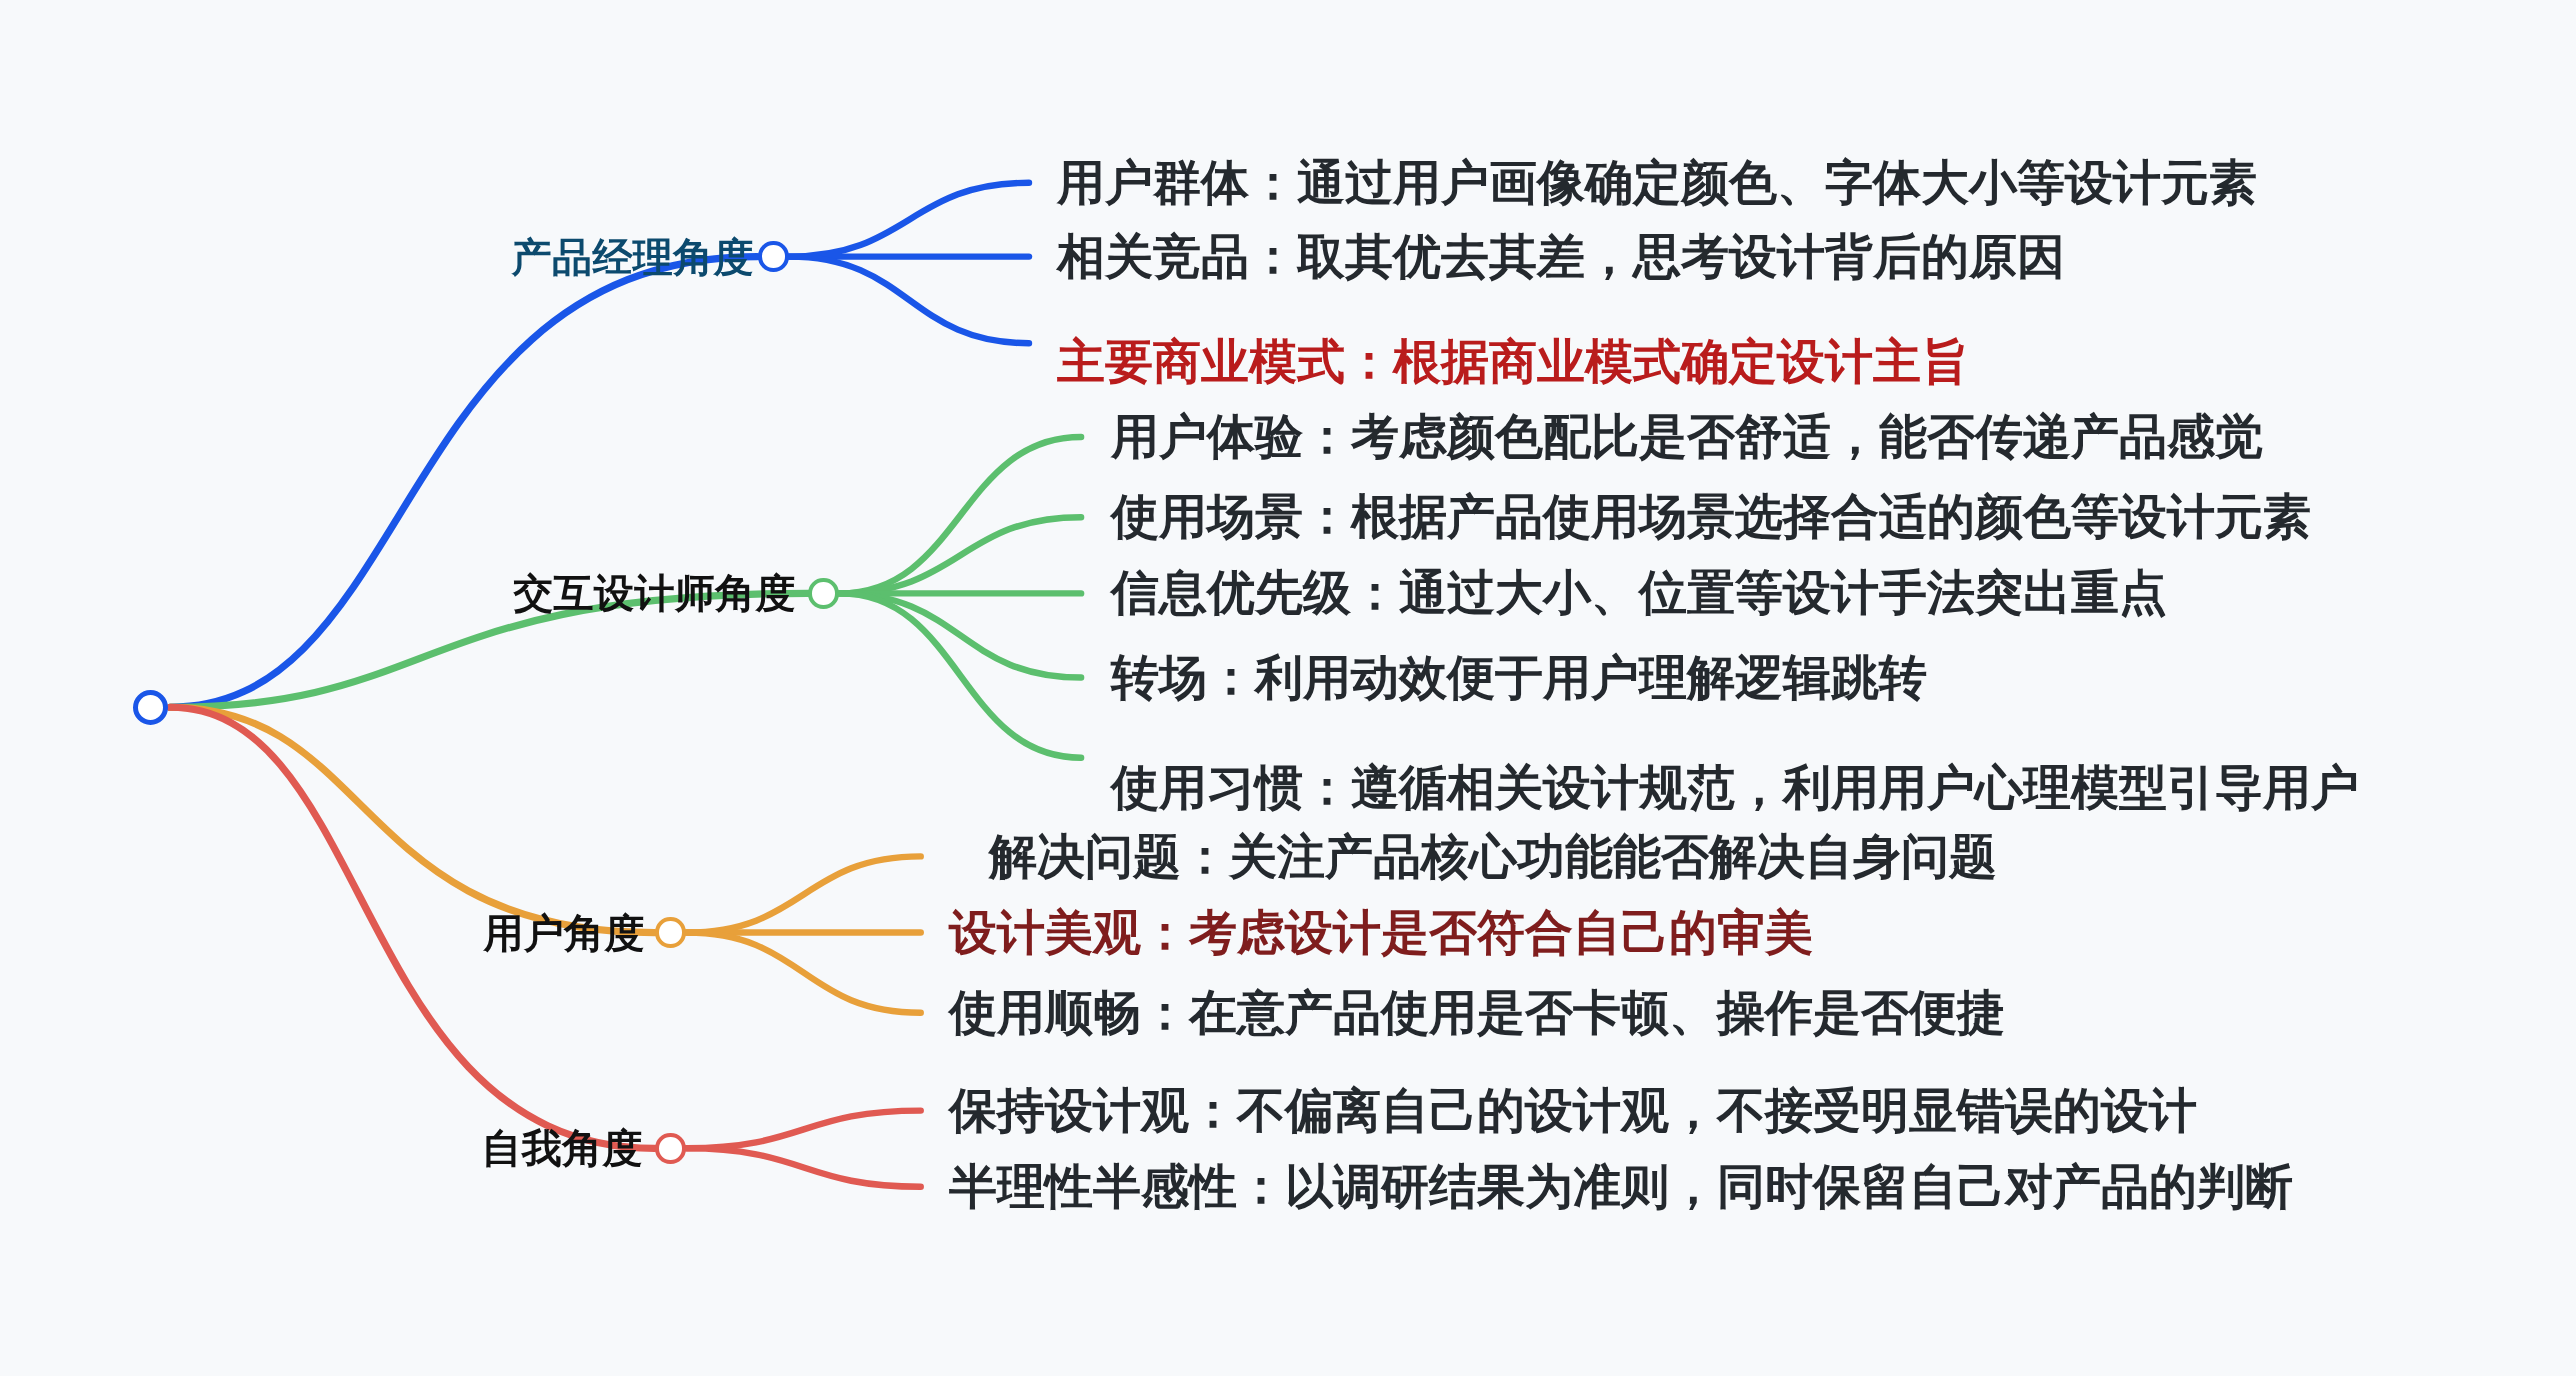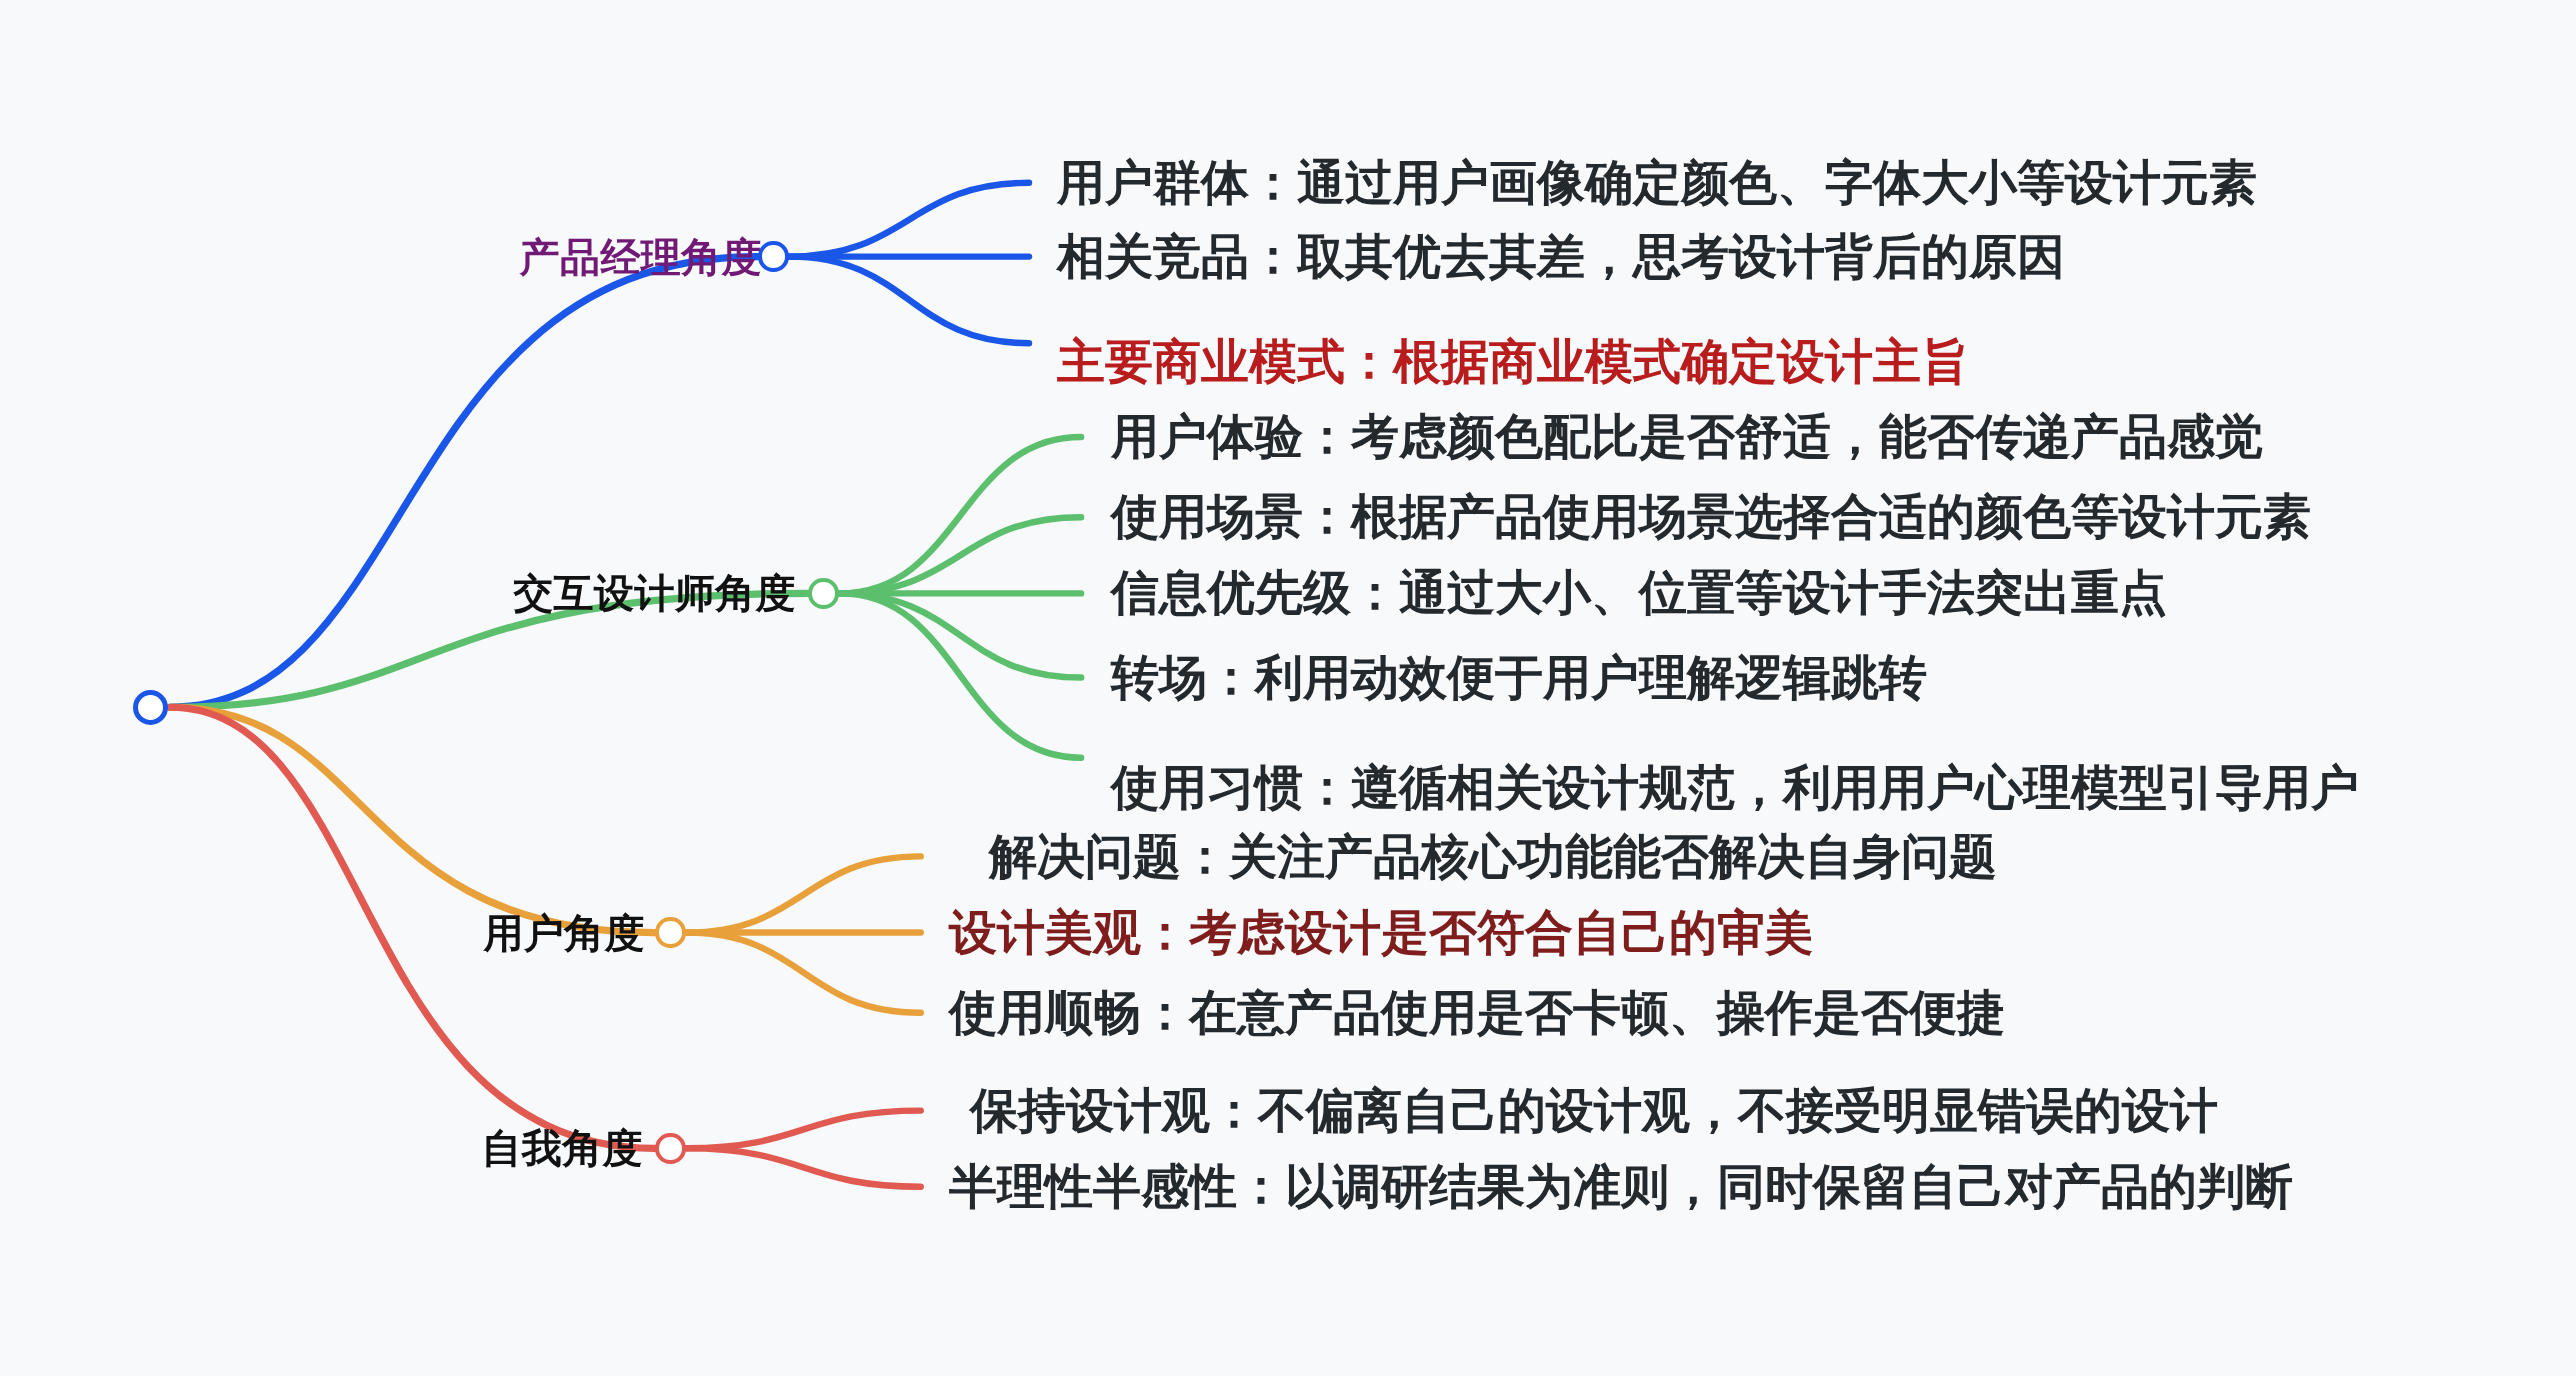--- a/index.html
+++ b/index.html
@@ -78,36 +78,36 @@
       </g>
   </svg>
 
   <div class="node-dot" id="root-node" style="left: 133px; top: 690px; width: 35px; height: 35px; border: 5.6px solid rgb(26, 86, 232);"></div>
 
   <div class="node-dot" id="branch-node-0" style="left: 758px; top: 241px; width: 30.5px; height: 30.5px; border: 4.8px solid rgb(26, 86, 232);"></div>
   <div class="node-dot" id="branch-node-1" style="left: 808px; top: 578px; width: 30.5px; height: 30.5px; border: 4.8px solid rgb(92, 191, 110);"></div>
   <div class="node-dot" id="branch-node-2" style="left: 655px; top: 917px; width: 30.5px; height: 30.5px; border: 4.8px solid rgb(232, 160, 58);"></div>
   <div class="node-dot" id="branch-node-3" style="left: 655px; top: 1133px; width: 30.5px; height: 30.5px; border: 4.8px solid rgb(224, 90, 82);"></div>
 
-  <div class="branch-label" id="branch-label-0" style="left: 16px; width: 746px; top: 257px; color: #701a75;">产品经理角度</div>
+  <div class="branch-label" id="branch-label-0" style="left: 8px; width: 746px; top: 257px; color: #0c4a6e;">产品经理角度</div>
   <div class="branch-label" id="branch-label-1" style="left: 0px; width: 796px; top: 593px; color: rgb(17, 17, 17);">交互设计师角度</div>
   <div class="branch-label" id="branch-label-2" style="left: 2px; width: 643px; top: 933px; color: rgb(17, 17, 17);">用户角度</div>
   <div class="branch-label" id="branch-label-3" style="left: 0px; width: 643px; top: 1148px; color: rgb(17, 17, 17);">自我角度</div>
 
   <div class="leaf-label" id="leaf-0-0" style="left: 1057px; top: 183px; color: rgb(36, 41, 46);">用户群体：通过用户画像确定颜色、字体大小等设计元素</div>
   <div class="leaf-label" id="leaf-0-1" style="left: 1057px; top: 257px; color: rgb(36, 41, 46);">相关竞品：取其优去其差，思考设计背后的原因</div>
   <div class="leaf-label" id="leaf-0-2" style="left: 1057px; top: 362px; color: #b91c1c;">主要商业模式：根据商业模式确定设计主旨</div>
 
   <div class="leaf-label" id="leaf-1-1" style="left: 1111px; top: 517px; color: rgb(36, 41, 46);">使用场景：根据产品使用场景选择合适的颜色等设计元素</div>
   <div class="leaf-label" id="leaf-1-0" style="left: 1111px; top: 437px; color: rgb(36, 41, 46);">用户体验：考虑颜色配比是否舒适，能否传递产品感觉</div>
   <div class="leaf-label" id="leaf-1-2" style="left: 1111px; top: 593px; color: rgb(36, 41, 46);">信息优先级：通过大小、位置等设计手法突出重点</div>
   <div class="leaf-label" id="leaf-1-3" style="left: 1111px; top: 678px; color: rgb(36, 41, 46);">转场：利用动效便于用户理解逻辑跳转</div>
   <div class="leaf-label" id="leaf-1-4" style="left: 1111px; top: 758px; color: rgb(36, 41, 46); margin-top: 30px;">使用习惯：遵循相关设计规范，利用用户心理模型引导用户</div>
 
   <div class="leaf-label" id="leaf-2-0" style="left: 949px; top: 857px; color: rgb(36, 41, 46); margin-left: 40px;">解决问题：关注产品核心功能能否解决自身问题</div>
   <div class="leaf-label" id="leaf-2-1" style="left: 949px; top: 933px; color: #7f1d1d;">设计美观：考虑设计是否符合自己的审美</div>
   <div class="leaf-label" id="leaf-2-2" style="left: 949px; top: 1013px; color: rgb(36, 41, 46);">使用顺畅：在意产品使用是否卡顿、操作是否便捷</div>
 
-  <div class="leaf-label" id="leaf-3-0" style="left: 949px; top: 1111px; color: rgb(36, 41, 46); margin-left: 21px;">保持设计观：不偏离自己的设计观，不接受明显错误的设计</div>
+  <div class="leaf-label" id="leaf-3-0" style="left: 949px; top: 1111px; color: rgb(36, 41, 46);">保持设计观：不偏离自己的设计观，不接受明显错误的设计</div>
   <div class="leaf-label" id="leaf-3-1" style="left: 949px; top: 1187px; color: rgb(36, 41, 46);">半理性半感性：以调研结果为准则，同时保留自己对产品的判断</div>
 
 </div>
 
 
 </body></html>

